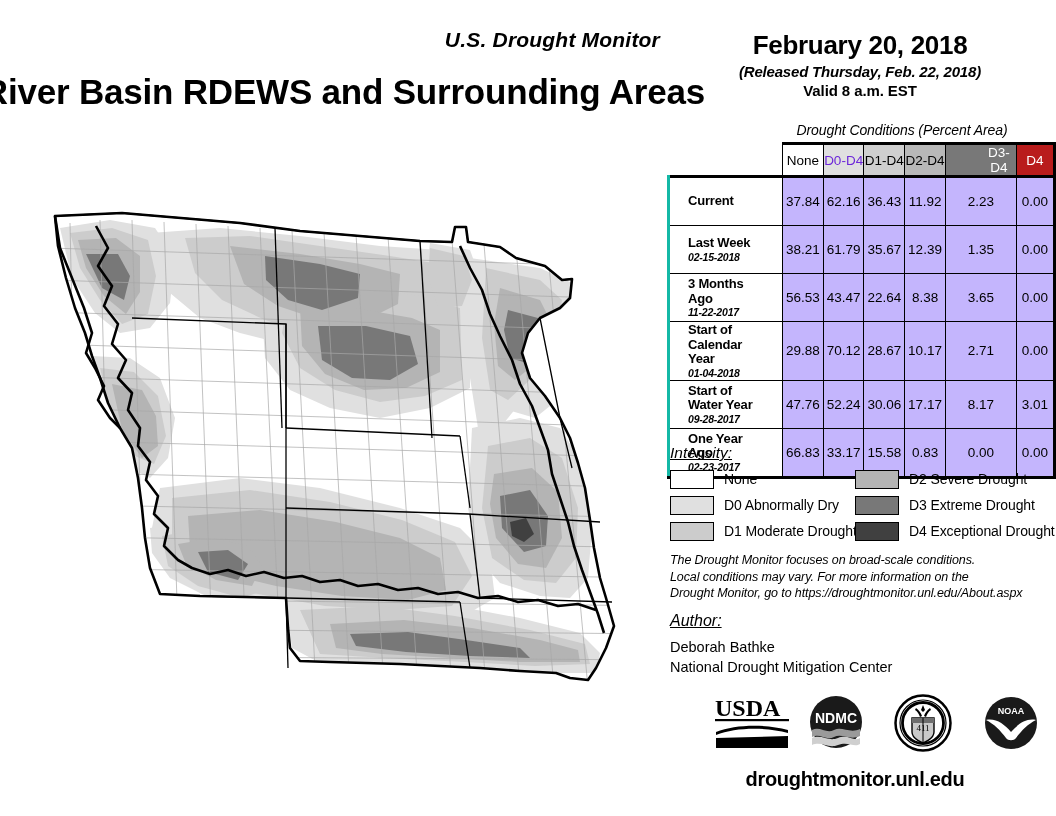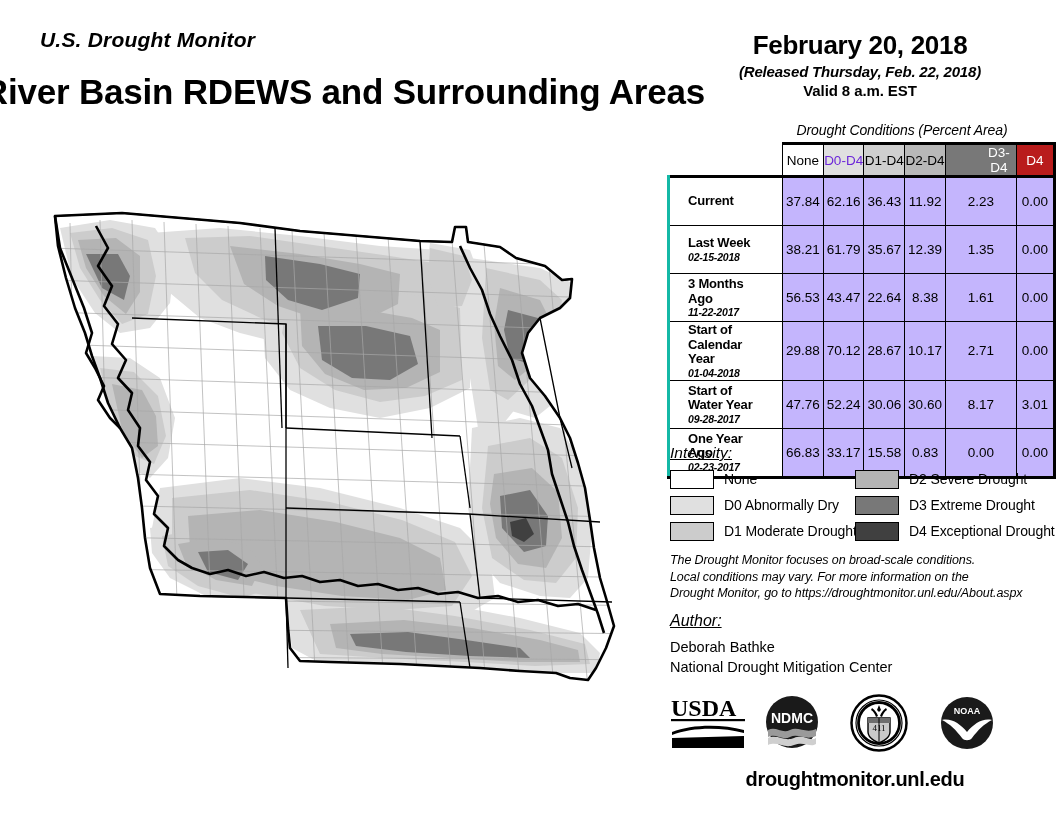--- a/index.html
+++ b/index.html
@@ -16,26 +16,25 @@
     font-family: "Liberation Sans", sans-serif;
     color: #000000;
   }
 
   
   #header-block { position: absolute; top: 0; left: 0; width: 1056px; height: 120px; }
 
   #dm-subtitle {
     position: absolute;
     top: 28px; left: 0; width: 660px;
-    text-align: left;
+    text-align: right;
     font-size: 21px;
     font-weight: bold;
     font-style: italic;
     letter-spacing: 0.2px;
-    padding-left: 40px;
   }
   #main-title {
     position: absolute;
     top: 72px;
     left: -182px;
     width: 900px;
     text-align: center;
     font-size: 35px;
     font-weight: bold;
     white-space: nowrap;
@@ -133,21 +132,21 @@
   }
   #author-lines {
     position: absolute; left: 670px; top: 637px;
     font-size: 14.5px; line-height: 1.38;
   }
 
   
   #logo-row {
     position: absolute; left: 660px; top: 694px; width: 390px; height: 62px;
   }
-  .logo { position: absolute; top: 0; }
+  .logo { position: absolute; top: 0; margin-left: 44px; }
   #logo-usda { left: 10px; }
   #logo-ndmc { left: 104px; }
   #logo-usdc { left: 190px; }
   #logo-noaa { left: 278px; }
 
   #site-url {
     position: absolute; left: 660px; top: 768px; width: 390px;
     text-align: center; font-size: 20px; font-weight: bold;
     letter-spacing: -0.3px;
   }
@@ -318,21 +317,21 @@
       </tr>
       <tr class="body-row">
         <td class="rowlabel">
           <div class="rl-name">3 Months Ago</div>
           <div class="rl-date">11-22-2017</div>
         </td>
         <td class="val">56.53</td>
         <td class="val">43.47</td>
         <td class="val">22.64</td>
         <td class="val">8.38</td>
-        <td class="val">1.61</td>
+        <td class="val">3.65</td>
         <td class="val">0.00</td>
       </tr>
       <tr class="body-row">
         <td class="rowlabel">
           <div class="rl-name">Start of<br>Calendar Year</div>
           <div class="rl-date">01-04-2018</div>
         </td>
         <td class="val">29.88</td>
         <td class="val">70.12</td>
         <td class="val">28.67</td>
@@ -341,21 +340,21 @@
         <td class="val">0.00</td>
       </tr>
       <tr class="body-row">
         <td class="rowlabel">
           <div class="rl-name">Start of<br>Water Year</div>
           <div class="rl-date">09-28-2017</div>
         </td>
         <td class="val">47.76</td>
         <td class="val">52.24</td>
         <td class="val">30.06</td>
-        <td class="val">30.60</td>
+        <td class="val">17.17</td>
         <td class="val">8.17</td>
         <td class="val">3.01</td>
       </tr>
       <tr class="body-row last-body">
         <td class="rowlabel">
           <div class="rl-name">One Year Ago</div>
           <div class="rl-date">02-23-2017</div>
         </td>
         <td class="val">66.83</td>
         <td class="val">33.17</td>

